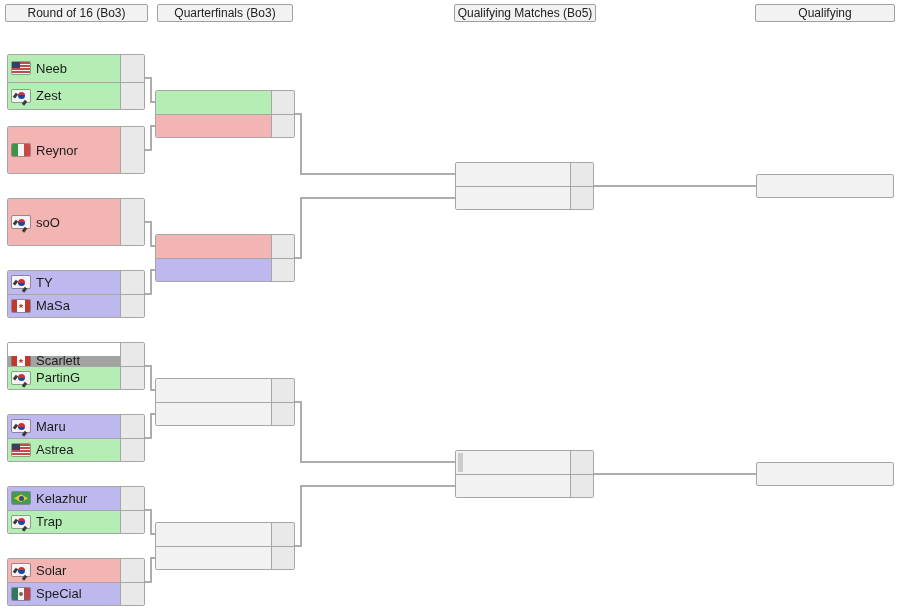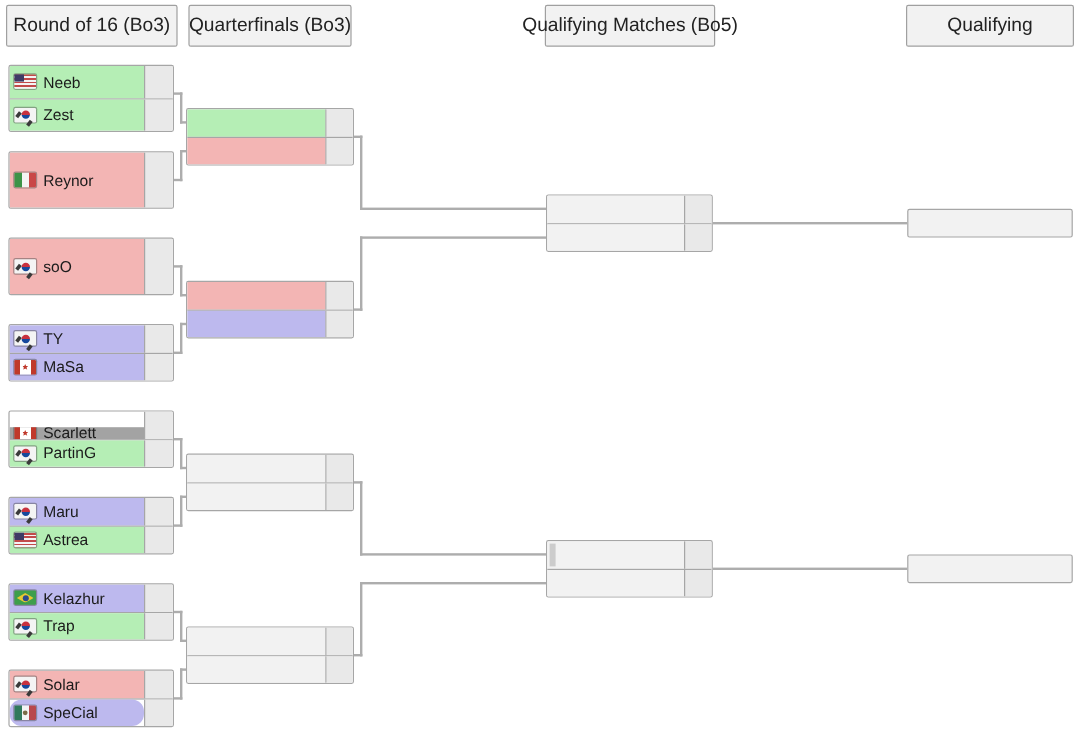--- a/index.html
+++ b/index.html
@@ -2,24 +2,24 @@
 <html><head>
 <meta charset="utf-8">
 <style>
   html,body{margin:0;padding:0;background:#fff;}
   .bracket{
     position:relative;width:905px;height:611px;background:#fff;
     font-family:"Liberation Sans","DejaVu Sans",sans-serif;
     font-size:13px;color:#1b1b1b;overflow:hidden;
   }
   .hdr{
-    position:absolute;top:4px;height:35px;box-sizing:border-box;
+    position:absolute;top:4px;height:18px;box-sizing:border-box;
     background:#f2f2f2;border:1px solid #a0a0a0;border-radius:2px;
     display:flex;align-items:center;justify-content:center;
-    font-size:16px;color:#222;white-space:nowrap;
+    font-size:12px;color:#222;white-space:nowrap;
   }
   .hdr-0{left:5px;width:143px}
   .hdr-1{left:157px;width:136px}
   .hdr-2{left:454px;width:142px}
   .hdr-3{left:755px;width:140px}
 
   .match{
     position:absolute;box-sizing:border-box;border:1px solid #a6a6a6;
     border-radius:2px;display:flex;flex-direction:column;overflow:hidden;
     background:#fff;
@@ -165,21 +165,21 @@
     </div>
     <div class="match" style="left: 7px; top: 558px; width: 138px; height: 48px;">
       <div class="slot">
         <div class="name-cell" style="background: rgb(243, 181, 180);">
           <span class="flag flag-kr" title="South Korea"></span>
           <span>Solar</span>
         </div>
         <div class="score-cell" style="width: 23px;"></div>
       </div>
       <div class="slot">
-        <div class="name-cell" style="background: rgb(189, 185, 238); border-radius: 10px;">
+        <div class="name-cell" style="background: rgb(189, 185, 238);">
           <span class="flag flag-mx" title="Mexico"></span>
           <span>SpeCial</span>
         </div>
         <div class="score-cell" style="width: 23px;"></div>
       </div>
     </div>
     <div class="match" style="left: 155px; top: 90px; width: 140px; height: 48px;">
       <div class="slot">
         <div class="name-cell no-flag" style="background: rgb(181, 238, 181);"></div>
         <div class="score-cell" style="width: 22px;"></div>

